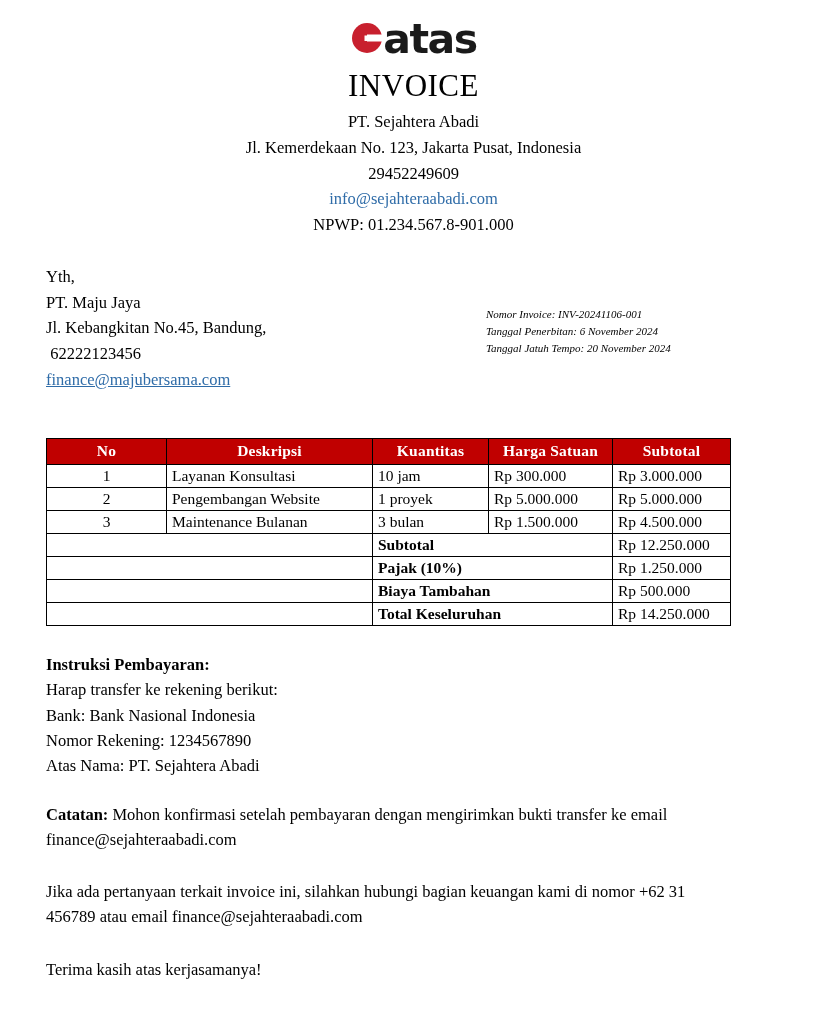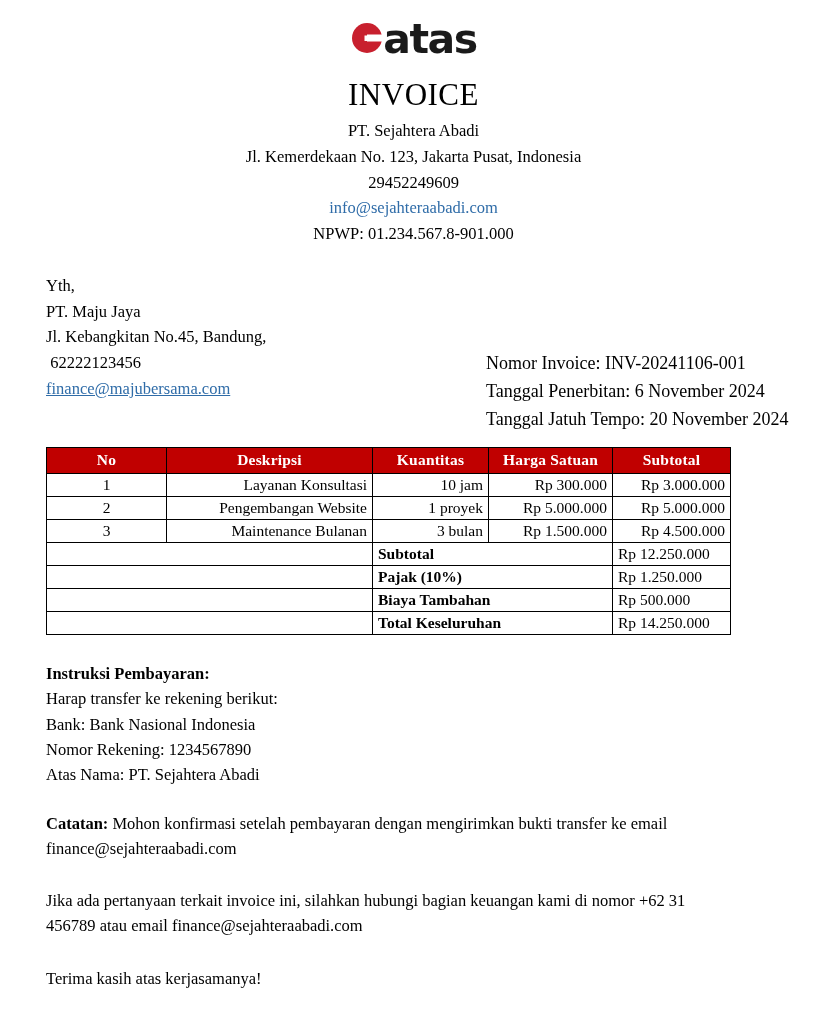--- a/index.html
+++ b/index.html
@@ -52,21 +52,21 @@
     position: relative;
     top: 1px;
   }
 
   
   .doc-title {
     text-align: center;
     font-size: 31px;
     font-weight: 400;
     letter-spacing: 0.5px;
-    margin: 10px 0 6px 0;
+    margin: 1px 0 6px 0;
     line-height: 1.1;
   }
   .head-line {
     text-align: center;
     font-size: 16.5px;
     line-height: 1.56;
   }
   .head-line.email {
     color: #2f6ca8;
   }
@@ -83,24 +83,25 @@
     width: 430px;
   }
   .bill-to div { white-space: pre; }
   .link-u {
     color: #2f6ca8;
     text-decoration: underline;
   }
   .meta {
     position: absolute;
     left: 440px;
-    top: 76px;
-    font-size: 18px;
+    top: 42px;
+    font-size: 11px;
     line-height: 1.56;
     white-space: nowrap;
+    font-style: italic;
   }
 
   
   .tbl-wrap { margin-top: 22px; }
   table.inv {
     border-collapse: collapse;
     width: 684px;
     table-layout: fixed;
     font-size: 15.5px;
   }
@@ -114,21 +115,21 @@
   }
   table.inv thead th {
     background: #c00000;
     color: #ffffff;
     font-weight: 700;
     text-align: center;
     letter-spacing: 0.2px;
     height: 26px;
   }
   td.c-no { text-align: center; }
-  td.c-desc, td.c-qty, td.c-price, td.c-sub { text-align: right; }
+  td.c-desc, td.c-qty, td.c-price, td.c-sub { text-align: left; }
   td.blank {
     border: none;
     background: transparent;
   }
   td.sum-label {
     font-weight: 700;
     text-align: left;
   }
   td.sum-val { text-align: left; }
 

